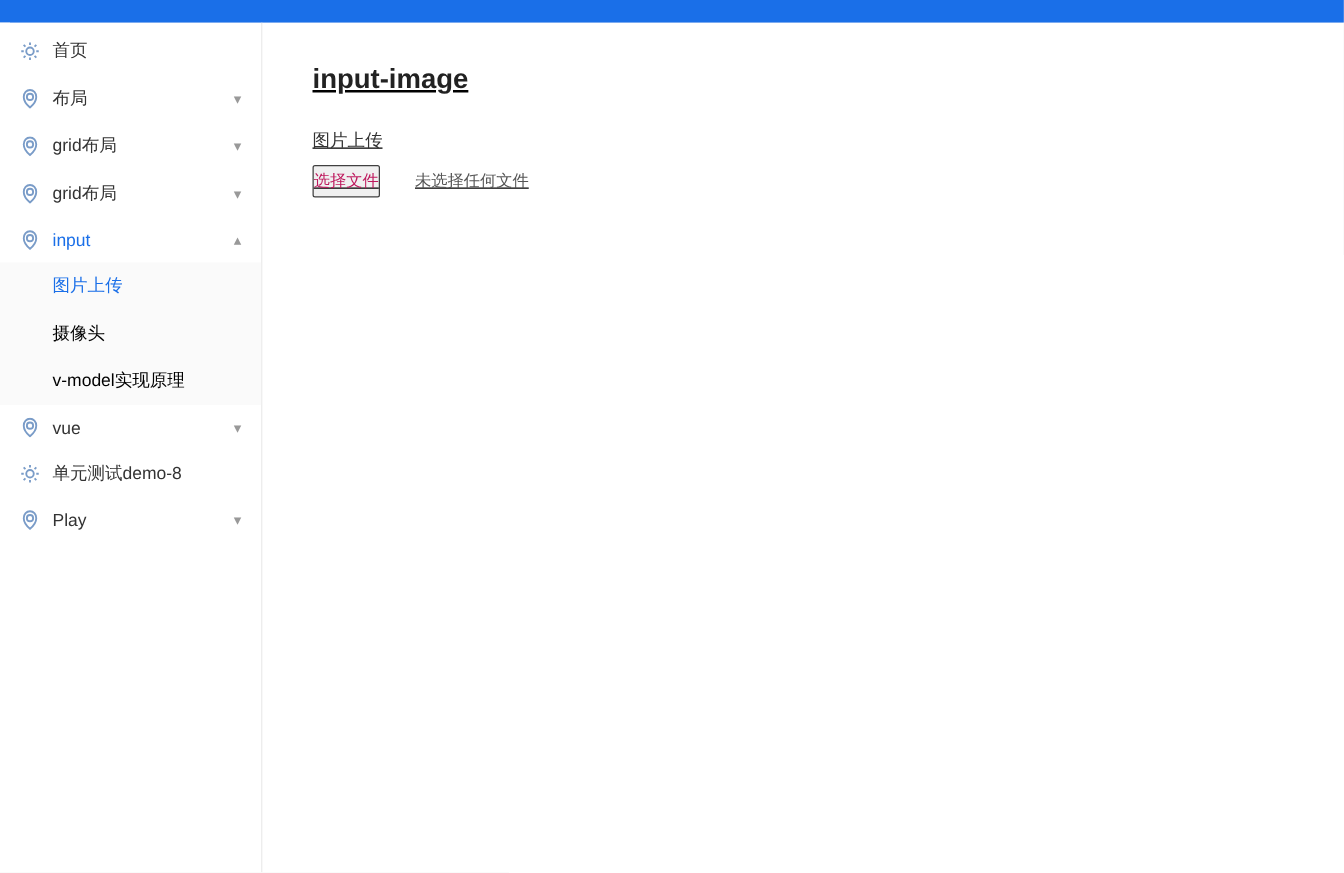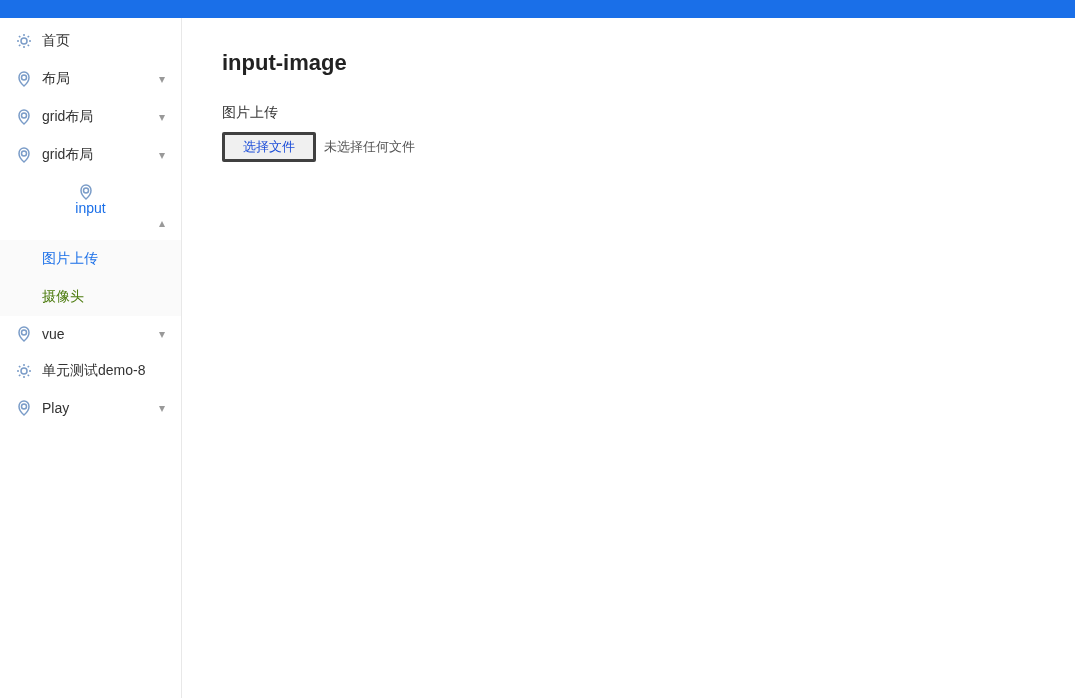--- a/index.html
+++ b/index.html
@@ -31,21 +31,21 @@
       height: 100%;
     }
     
     .layout {
       display: flex;
       flex: 1;
       overflow: hidden;
     }
     
     .sidebar {
-      width: 182px;
+      width: 210px;
       background: #ffffff;
       border-right: 1px solid #e8e8e8;
       overflow-y: auto;
       flex-shrink: 0;
       padding-top: 4px;
     }
     .sidebar-item {
       display: flex;
       align-items: center;
       padding: 10px 16px;
@@ -54,72 +54,73 @@
       color: #333;
       font-size: 14px;
     }
     .sidebar-item .chevron {
       margin-left: auto;
       font-size: 12px;
       color: #999;
     }
     .sidebar-item.active {
       color: #1a6fe8;
-      flex-direction: column;
     }
     
     .sub-items {
       background: #fafafa;
     }
     .sub-item {
       display: flex;
       align-items: center;
       padding: 10px 16px 10px 42px;
       cursor: pointer;
       font-size: 14px;
-      color: #4d7c0f;
+      color: #000000;
     }
     .sub-item.active {
       color: #1a6fe8;
     }
     
     .content {
       flex: 1;
       background: #ffffff;
       padding: 32px 40px;
       overflow-y: auto;
+      text-decoration: underline;
     }
     .page-title {
       font-size: 22px;
       font-weight: bold;
       color: #222;
       margin-bottom: 28px;
     }
     .section-label {
       font-size: 14px;
       color: #333;
       margin-bottom: 10px;
     }
     .file-upload-row {
       display: flex;
       align-items: center;
       gap: 8px;
     }
     .file-choose-btn {
-      border: 3px solid #404040;
+      border: 1px solid #404040;
       background: #f0f0f0;
-      padding: 3px 18px;
+      padding: 3px 0;
       font-size: 13px;
       cursor: pointer;
       border-radius: 2px;
-      color: #1d4ed8;
+      color: #be185d;
     }
     .file-no-selection {
       font-size: 13px;
       color: #555;
+      margin-left: 20px;
     }
     
     .location-icon {
       width: 16px;
       height: 16px;
       flex-shrink: 0;
       margin-right: 10px;
     }
     .gear-icon {
       width: 16px;
@@ -184,20 +185,23 @@
       <span class="chevron">▴</span>
     </div>
 
     <div class="sub-items">
       <div class="sub-item active">
         <span>图片上传</span>
       </div>
       <div class="sub-item">
         <span>摄像头</span>
       </div>
+      <div class="sub-item">
+        <span>v-model实现原理</span>
+      </div>
     </div>
 
     <div class="sidebar-item">
       <svg class="location-icon" viewBox="0 0 16 16" fill="none" xmlns="http://www.w3.org/2000/svg">
         <circle cx="8" cy="6.5" r="2.5" stroke="#7a9cc8" stroke-width="1.5"></circle>
         <path d="M8 1C5.24 1 3 3.24 3 6.5c0 4.18 5 8.5 5 8.5s5-4.32 5-8.5C13 3.24 10.76 1 8 1z" stroke="#7a9cc8" stroke-width="1.5"></path>
       </svg>
       <span>vue</span>
       <span class="chevron">▾</span>
     </div>

